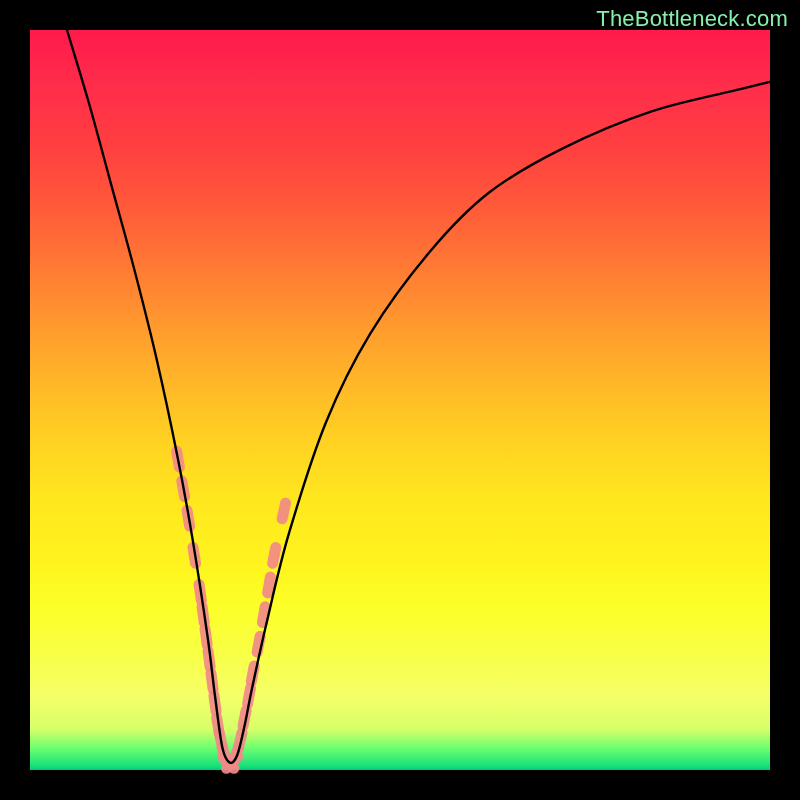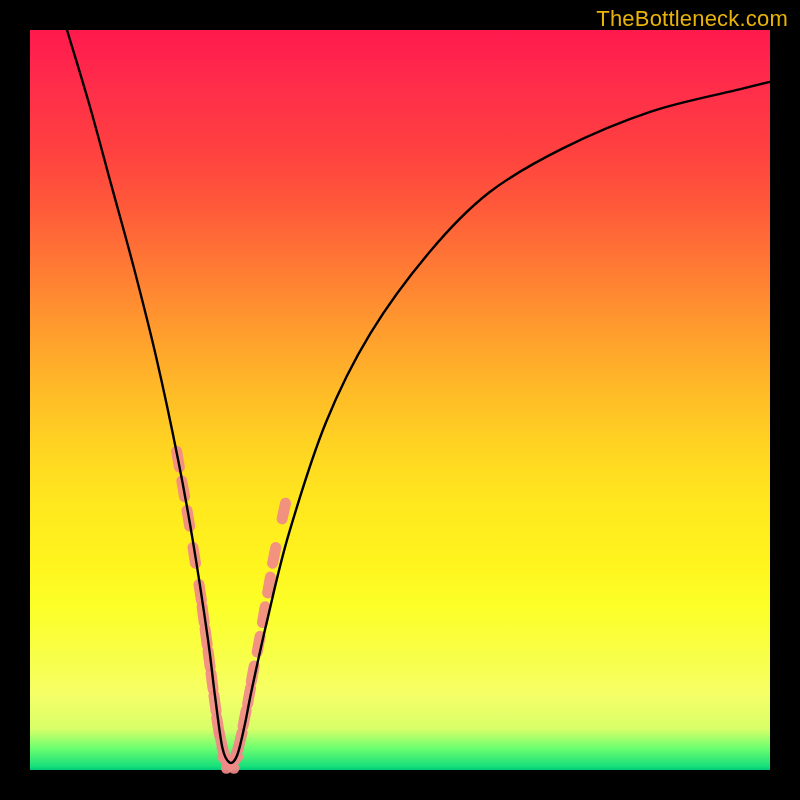--- a/index.html
+++ b/index.html
@@ -41,21 +41,21 @@
       #d6ff68 94.5%,
       #6eff70 97%,
       #18e07a 99.5%,
       #00c97a 100%
     );
   }
   .watermark {
     position: absolute;
     top: 6px;
     right: 12px;
-    color: #eab308;
+    color: #86efac;
     font-size: 22px;
     font-weight: 500;
     letter-spacing: 0.2px;
     user-select: none;
   }
   svg.curve {
     position: absolute;
     left: 30px;
     top: 30px;
     width: 740px;

